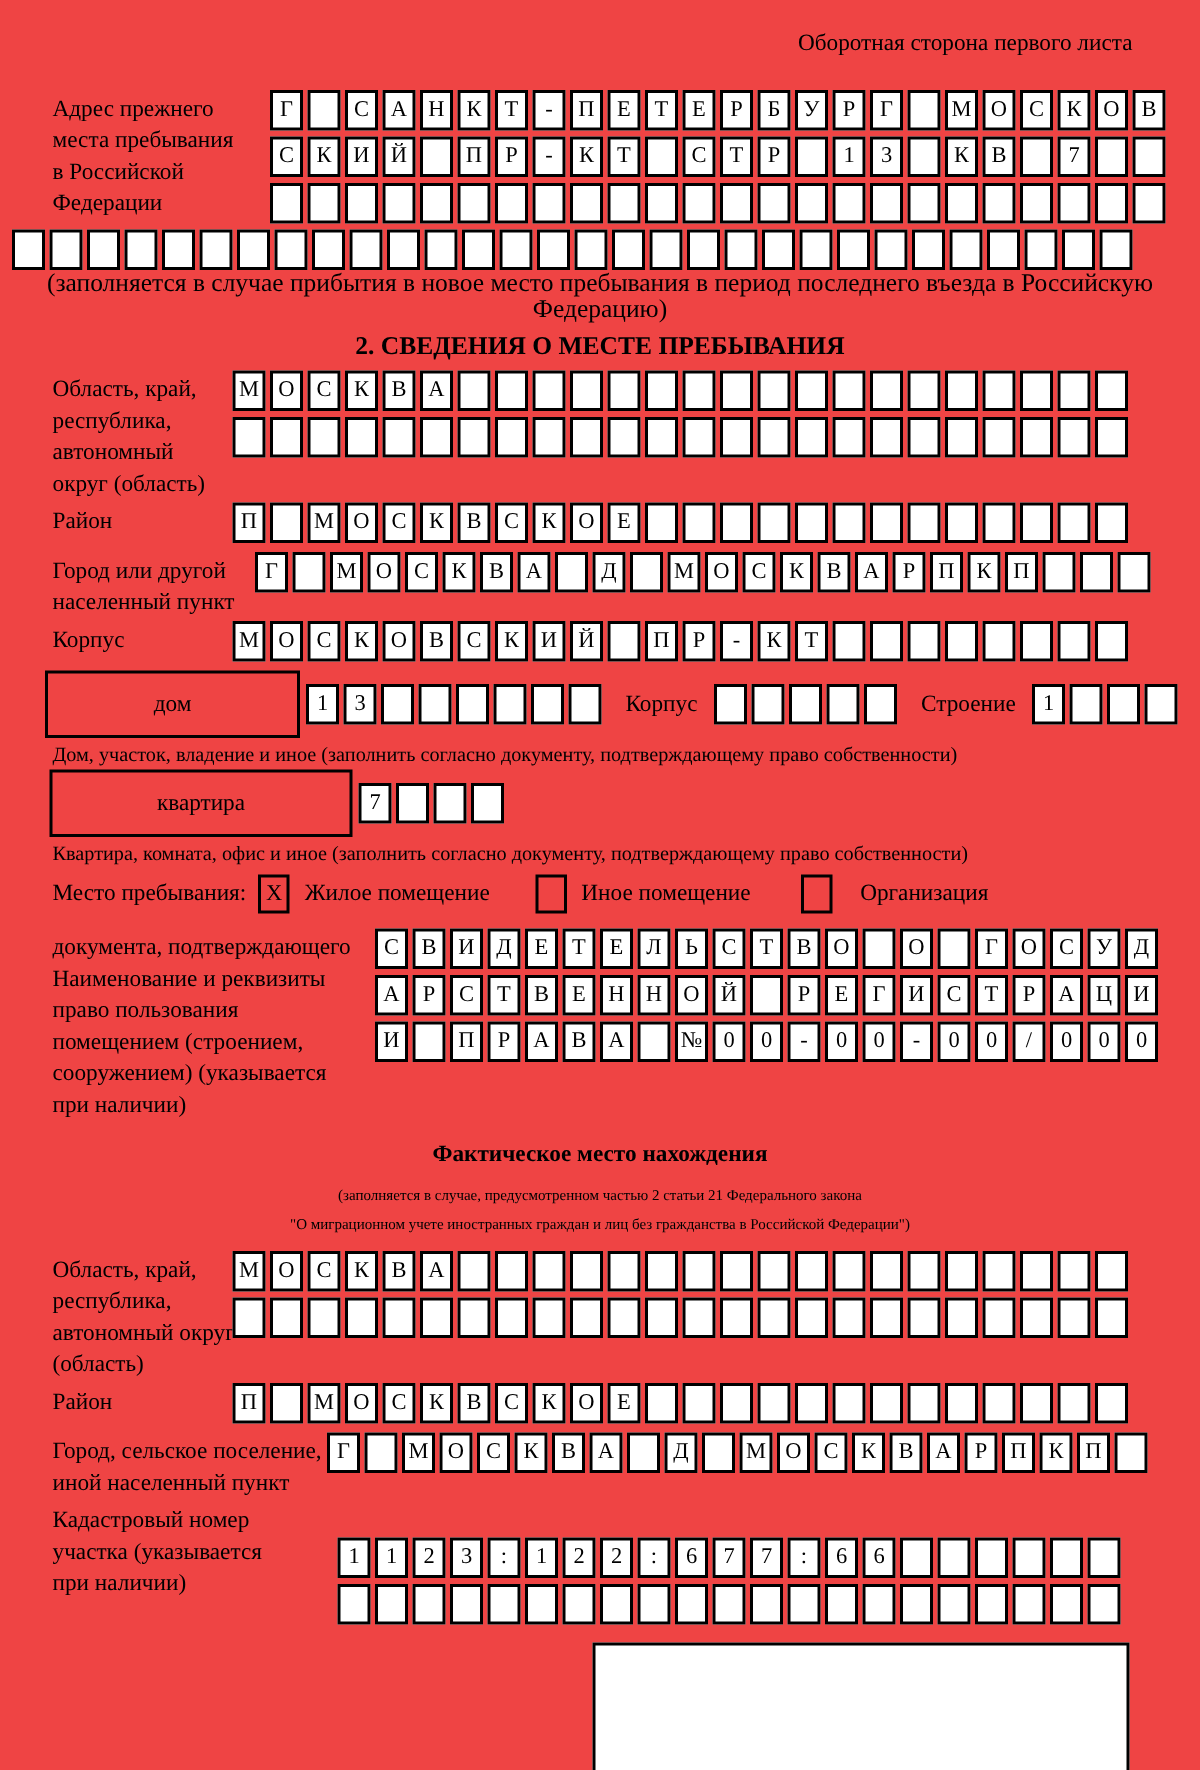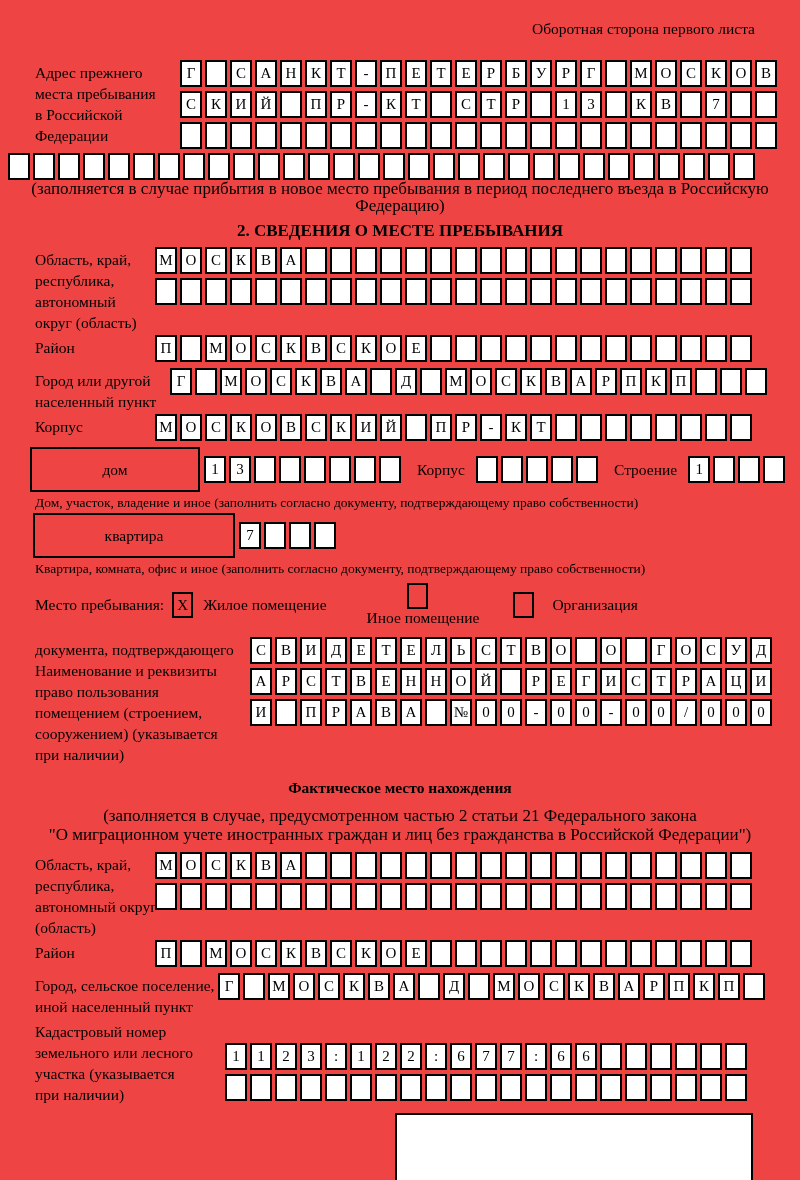--- a/index.html
+++ b/index.html
@@ -46,21 +46,21 @@
 
   .stay-row { display:flex; align-items:center; margin:6px 0 0 35px; }
   .chk { width:21px; height:26px; border:2px solid #000; display:flex; align-items:center; justify-content:center; font-size:15px; flex:0 0 auto; }
   .stay-opt { display:flex; align-items:center; }
   .stay-opt .opt-label { font-size:15.5px; margin-left:10px; }
   .stay-note { margin:3px 0 0 243px; font-size:13.5px; }
 
   .f-doc { margin:10px 0 0 35px; } .f-doc .flabel { width:215px; }
 
   .fact-title { text-align:center; font-weight:bold; font-size:15.5px; margin-top:14px; }
-  .fact-note { text-align:center; font-size:17px; line-height:19px; margin-top:9px; }
+  .fact-note { text-align:center; font-size:10px; line-height:19px; margin-top:9px; }
 
   .f-region2 { margin:8px 0 0 35px; } .f-region2 .flabel { width:120px; }
   .f-district2 { margin:2px 0 0 35px; } .f-district2 .flabel { width:120px; }
   .f-city2 { margin:2px 0 0 35px; } .f-city2 .flabel { width:183px; }
   .f-cad { margin:2px 0 0 35px; } .f-cad .flabel { width:190px; }
   .f-cad .grids { padding-top:24px; }
 
   .stamp-box { margin:8px 0 0 395px; width:358px; height:176px; border:2px solid #000; background:#fff; }
 </style>
 </head>
@@ -390,21 +390,21 @@
       </div>
   </div>
   <div class="caption-left">Квартира, комната, офис и иное (заполнить согласно документу, подтверждающему право собственности)</div>
 
   <div class="stay-row">
     <div style="font-size:15.5px; margin-right:8px;">Место пребывания:</div>
     <div class="stay-opt" style="margin-right:30px;">
       <div class="chk">X</div>
       <div class="opt-label">Жилое помещение</div>
     </div>
-    <div class="stay-opt" style="margin-right:34px;flex-direction:column;">
+    <div class="stay-opt" style="margin-right:34px;">
       <div class="chk"></div>
       <div class="opt-label">Иное помещение</div>
     </div>
     <div class="stay-opt">
       <div class="chk"></div>
       <div class="opt-label" style="margin-left:18px;">Организация</div>
     </div>
   </div>
 
   <div class="frow f-doc">
@@ -615,21 +615,20 @@
         <span class="cell">П</span>
         <span class="cell">К</span>
         <span class="cell">П</span>
         <span class="cell"></span>
       </div>
   </div>
 
   <div class="frow f-cad">
     <div class="flabel">
         <div>Кадастровый номер</div>
-        <div>земельного или лесного</div>
         <div>участка (указывается</div>
         <div>при наличии)</div>
       </div>
     <div class="grids">
       <div class="grid-row">
           <span class="cell">1</span>
           <span class="cell">1</span>
           <span class="cell">2</span>
           <span class="cell">3</span>
           <span class="cell">:</span>

